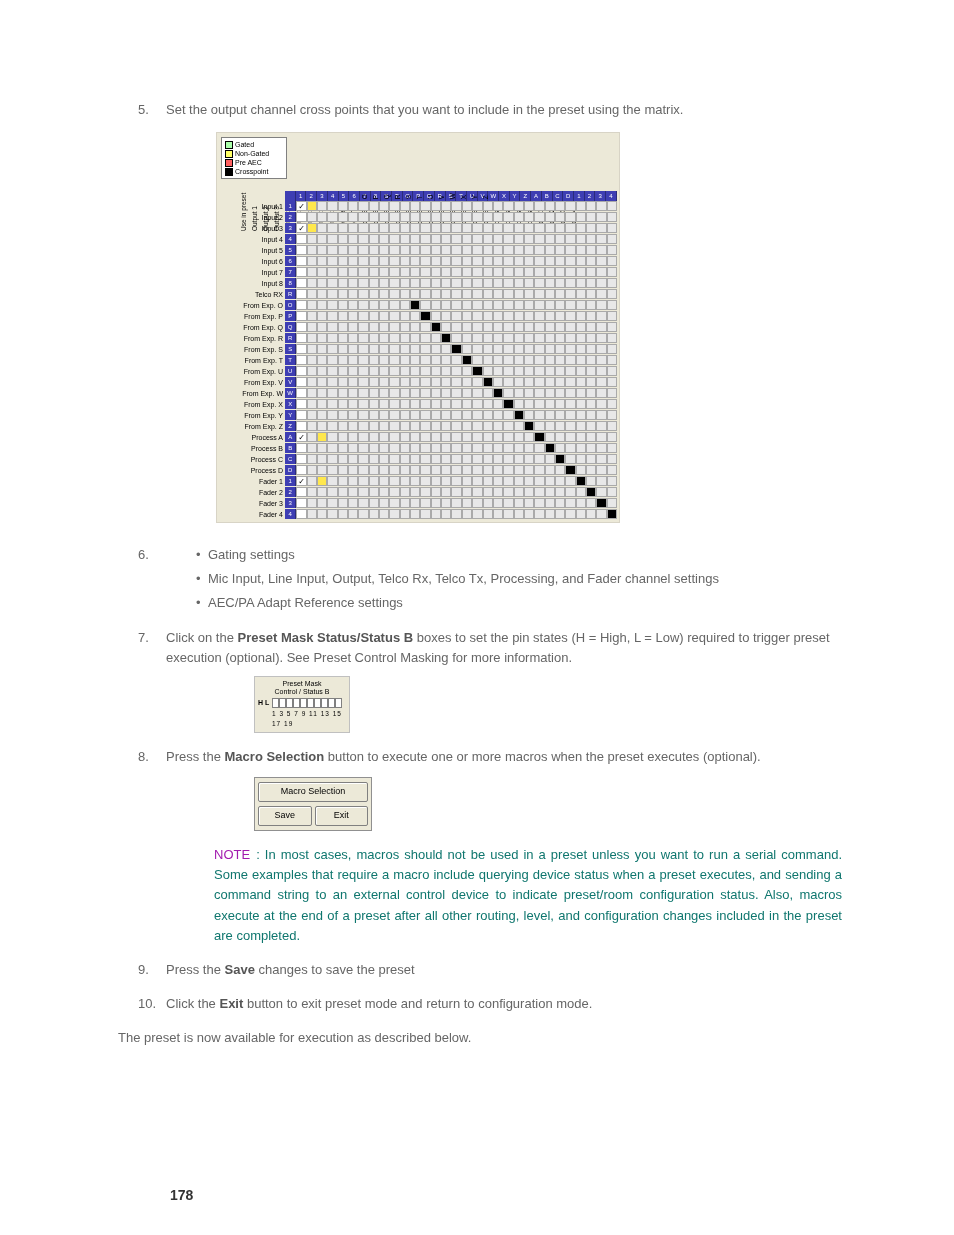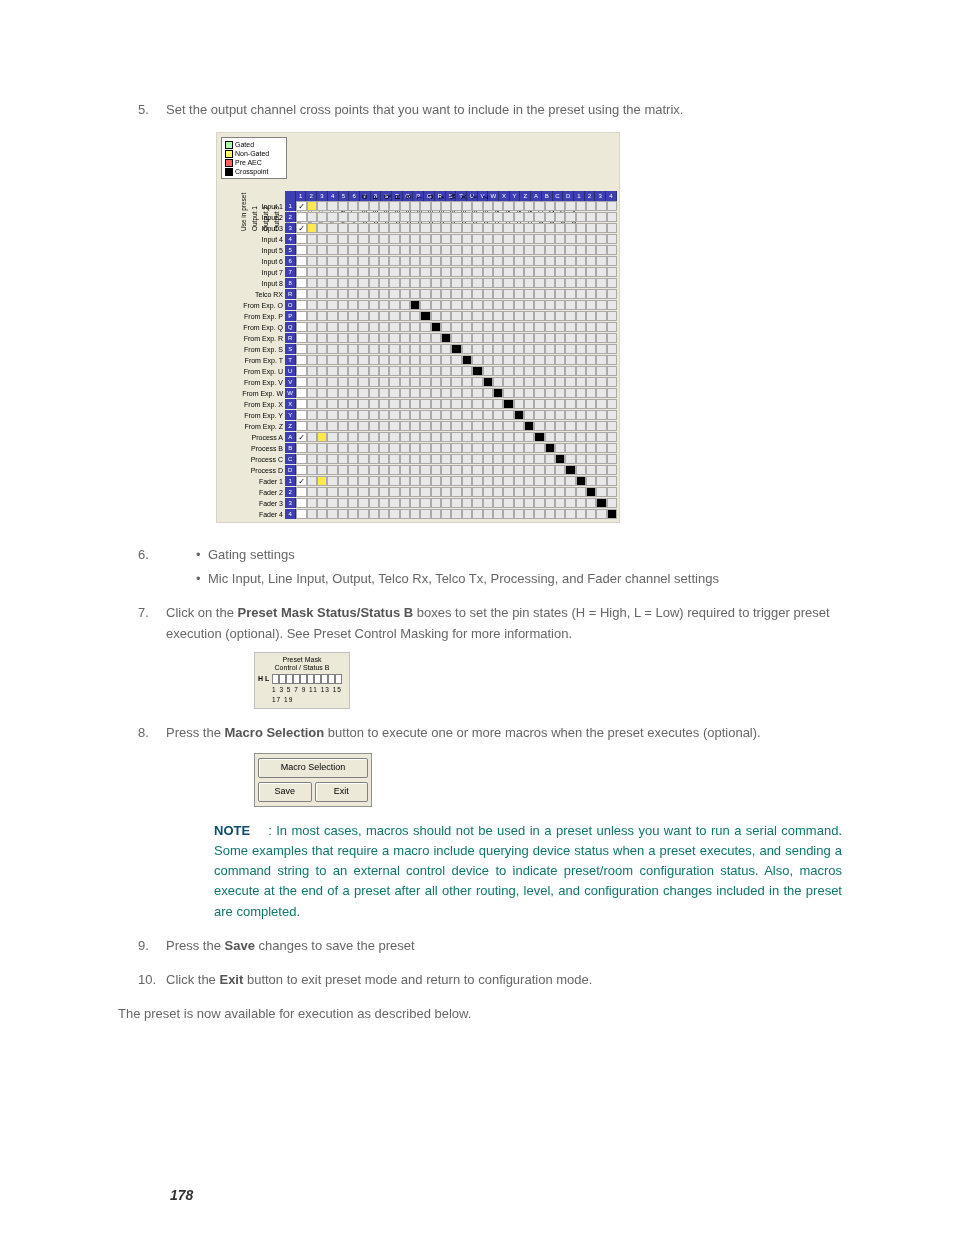--- a/index.html
+++ b/index.html
@@ -5,24 +5,24 @@
   html,body{margin:0;padding:0;background:#fff;color:#666;font-family:Arial,Helvetica,sans-serif;font-size:13px;line-height:1.55}
   .page{width:954px;min-height:1235px;padding:100px 112px 40px 118px;box-sizing:border-box;position:relative}
   ol.main{margin:0;padding-left:48px;list-style:none}
   ol.main>li{margin-bottom:14px;position:relative}
   ol.main>li .num{position:absolute;left:-28px;top:0;color:#666}
   ol.main ul{margin:4px 0 0 30px;padding:0;list-style:none}
   ol.main ul li{position:relative;margin-bottom:4px;padding-left:12px}
   ol.main ul li:before{content:"•";position:absolute;left:0;top:0;color:#666}
   .bold{font-weight:bold;color:#555}
   .note{margin:14px 0 14px 48px;text-align:justify}
-  .note .nlabel{font-weight:bold;color:#0c4a6e;float:left;margin-right:18px}
+  .note .nlabel{font-weight:normal;color:#a21caf;float:left;margin-right:6px}
   .note .ntext{color:#0f766e}
   .final{margin:8px 0 0 0}
-  .pagenum{position:absolute;bottom:28px;left:170px;font-weight:bold;font-style:italic;color:#333;font-size:14px}
+  .pagenum{position:absolute;bottom:28px;left:170px;font-weight:bold;color:#333;font-size:14px}
 
   
   .matrix-wrap{margin:12px 0 22px 50px;width:398px;background:#ece9d8;padding:2px;border:1px solid #d8d4c6;position:relative;font-size:0}
   .legend{position:absolute;left:4px;top:4px;width:58px;background:#fff;border:1px solid #808080;padding:2px 3px;font-size:7px;line-height:9px;color:#000}
   .legend div{display:flex;align-items:center;gap:2px}
   .legend .sw{width:6px;height:6px;display:inline-block}
   .sw.g{background:#aaffaa;border:1px solid #000}
   .sw.ng{background:#ffff66;border:1px solid #000}
   .sw.pa{background:#ff6060;border:1px solid #000}
   .sw.cp{background:#000;border:1px solid #000}
@@ -1171,20 +1171,21 @@
             </div>
         </div>
       </div>
     </li>
 
     <li>
       <span class="num">6.</span>
       <ul>
         <li>Gating settings</li>
         <li>Mic Input, Line Input, Output, Telco Rx, Telco Tx, Processing, and Fader channel settings</li>
+        <li>AEC/PA Adapt Reference settings</li>
       </ul>
     </li>
 
     <li>
       <span class="num">7.</span>
       <span>Click on the </span><span class="bold">Preset Mask Status/Status B</span><span> boxes to set the pin states (H = High, L = Low) required to trigger preset execution (optional). See Preset Control Masking for more information.</span>
 
       <div class="mask-wrap">
         <div class="mask-title">
           <span>Preset Mask</span><br>

